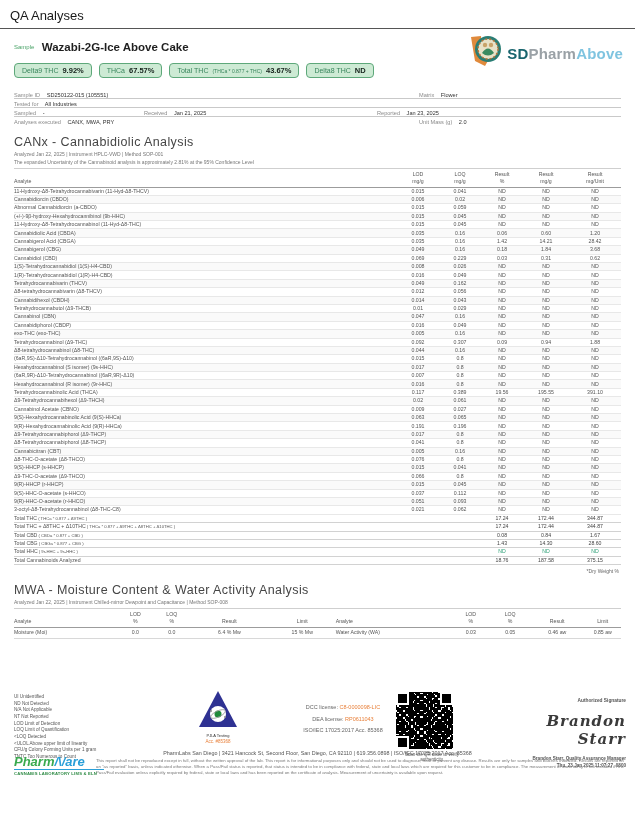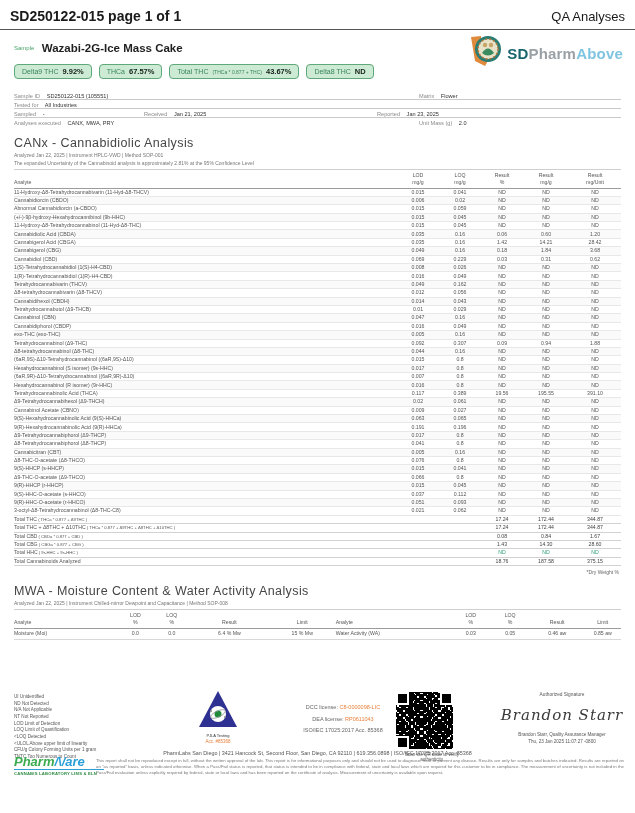--- a/index.html
+++ b/index.html
@@ -95,21 +95,21 @@
   .qr { width:57px; height:57px; position:relative; background:
       repeating-conic-gradient(#000 0% 25%, transparent 0% 50%) 0 0/6px 6px,
       repeating-conic-gradient(#000 0% 25%, transparent 0% 50%) 1px 2px/9px 9px,
       repeating-conic-gradient(#000 0% 25%, transparent 0% 50%) 3px 1px/7px 7px,
       #fff; outline:2px solid #fff; }
   .finder { position:absolute; width:13px; height:13px; background:#000;
     box-shadow: inset 0 0 0 2px #fff, inset 0 0 0 4px #000; }
   .f1{left:0;top:0;} .f2{right:0;top:0;} .f3{left:0;bottom:0;}
   .qr-caption { font-size:4.5px; color:#555; margin-top:3px; width:72px; text-align:center; }
 
-  .sig-block { position:absolute; left:498px; top:4px; width:128px; text-align:center; }
+  .sig-block { position:absolute; left:498px; top:10px; width:128px; text-align:right;font-weight:bold; }
   .sig-title { font-size:4.8px; color:#555; }
   .sig-script { font-family:"DejaVu Serif", serif; font-style:italic; font-size:15px;
     color:#3a3a3a; margin-top:9px; letter-spacing:1px; }
   .sig-name { font-size:4.6px; color:#555; margin-top:8px; line-height:1.5; }
 
   .address { position:absolute; left:0; top:62px; width:635px; text-align:center;
     font-size:5.4px; color:#555; }
   .disclaimer { position:absolute; left:96px; top:70px; width:528px;
     font-size:4.3px; color:#777; line-height:1.35; text-align:justify; }
 
@@ -118,28 +118,27 @@
   .pw-pharm { color:#3aaa4e; }
   .pw-slash { color:#2a9fd8; font-weight:bold; }
   .pw-ware { color:#2a9fd8; }
   .pw-tag { font-size:4.2px; color:#2e8b45; font-weight:bold; letter-spacing:0.2px;
     border-top:1px solid #2a9fd8; padding-top:1px; margin-top:0; }
 </style>
 </head>
 <body>
 
 <div class="topbar">
-  <span class="doc-id">SD250122-015 page 1 of 1</span>
   <span class="qa-label">QA Analyses</span>
 </div>
 
 <div class="lab-section">
   <div class="sample-line">
     <span class="sample-label">Sample</span>
-    <span class="sample-name">Wazabi-2G-Ice Mass Cake</span>
+    <span class="sample-name">Wazabi-2G-Ice Above Cake</span>
   </div>
   <div class="badges">
       <div class="badge">
         <span class="bl">Delta9 THC</span>
         <span class="bv">9.92%</span>
       </div>
       <div class="badge">
         <span class="bl">THCa</span>
         <span class="bv">67.57%</span>
       </div>

